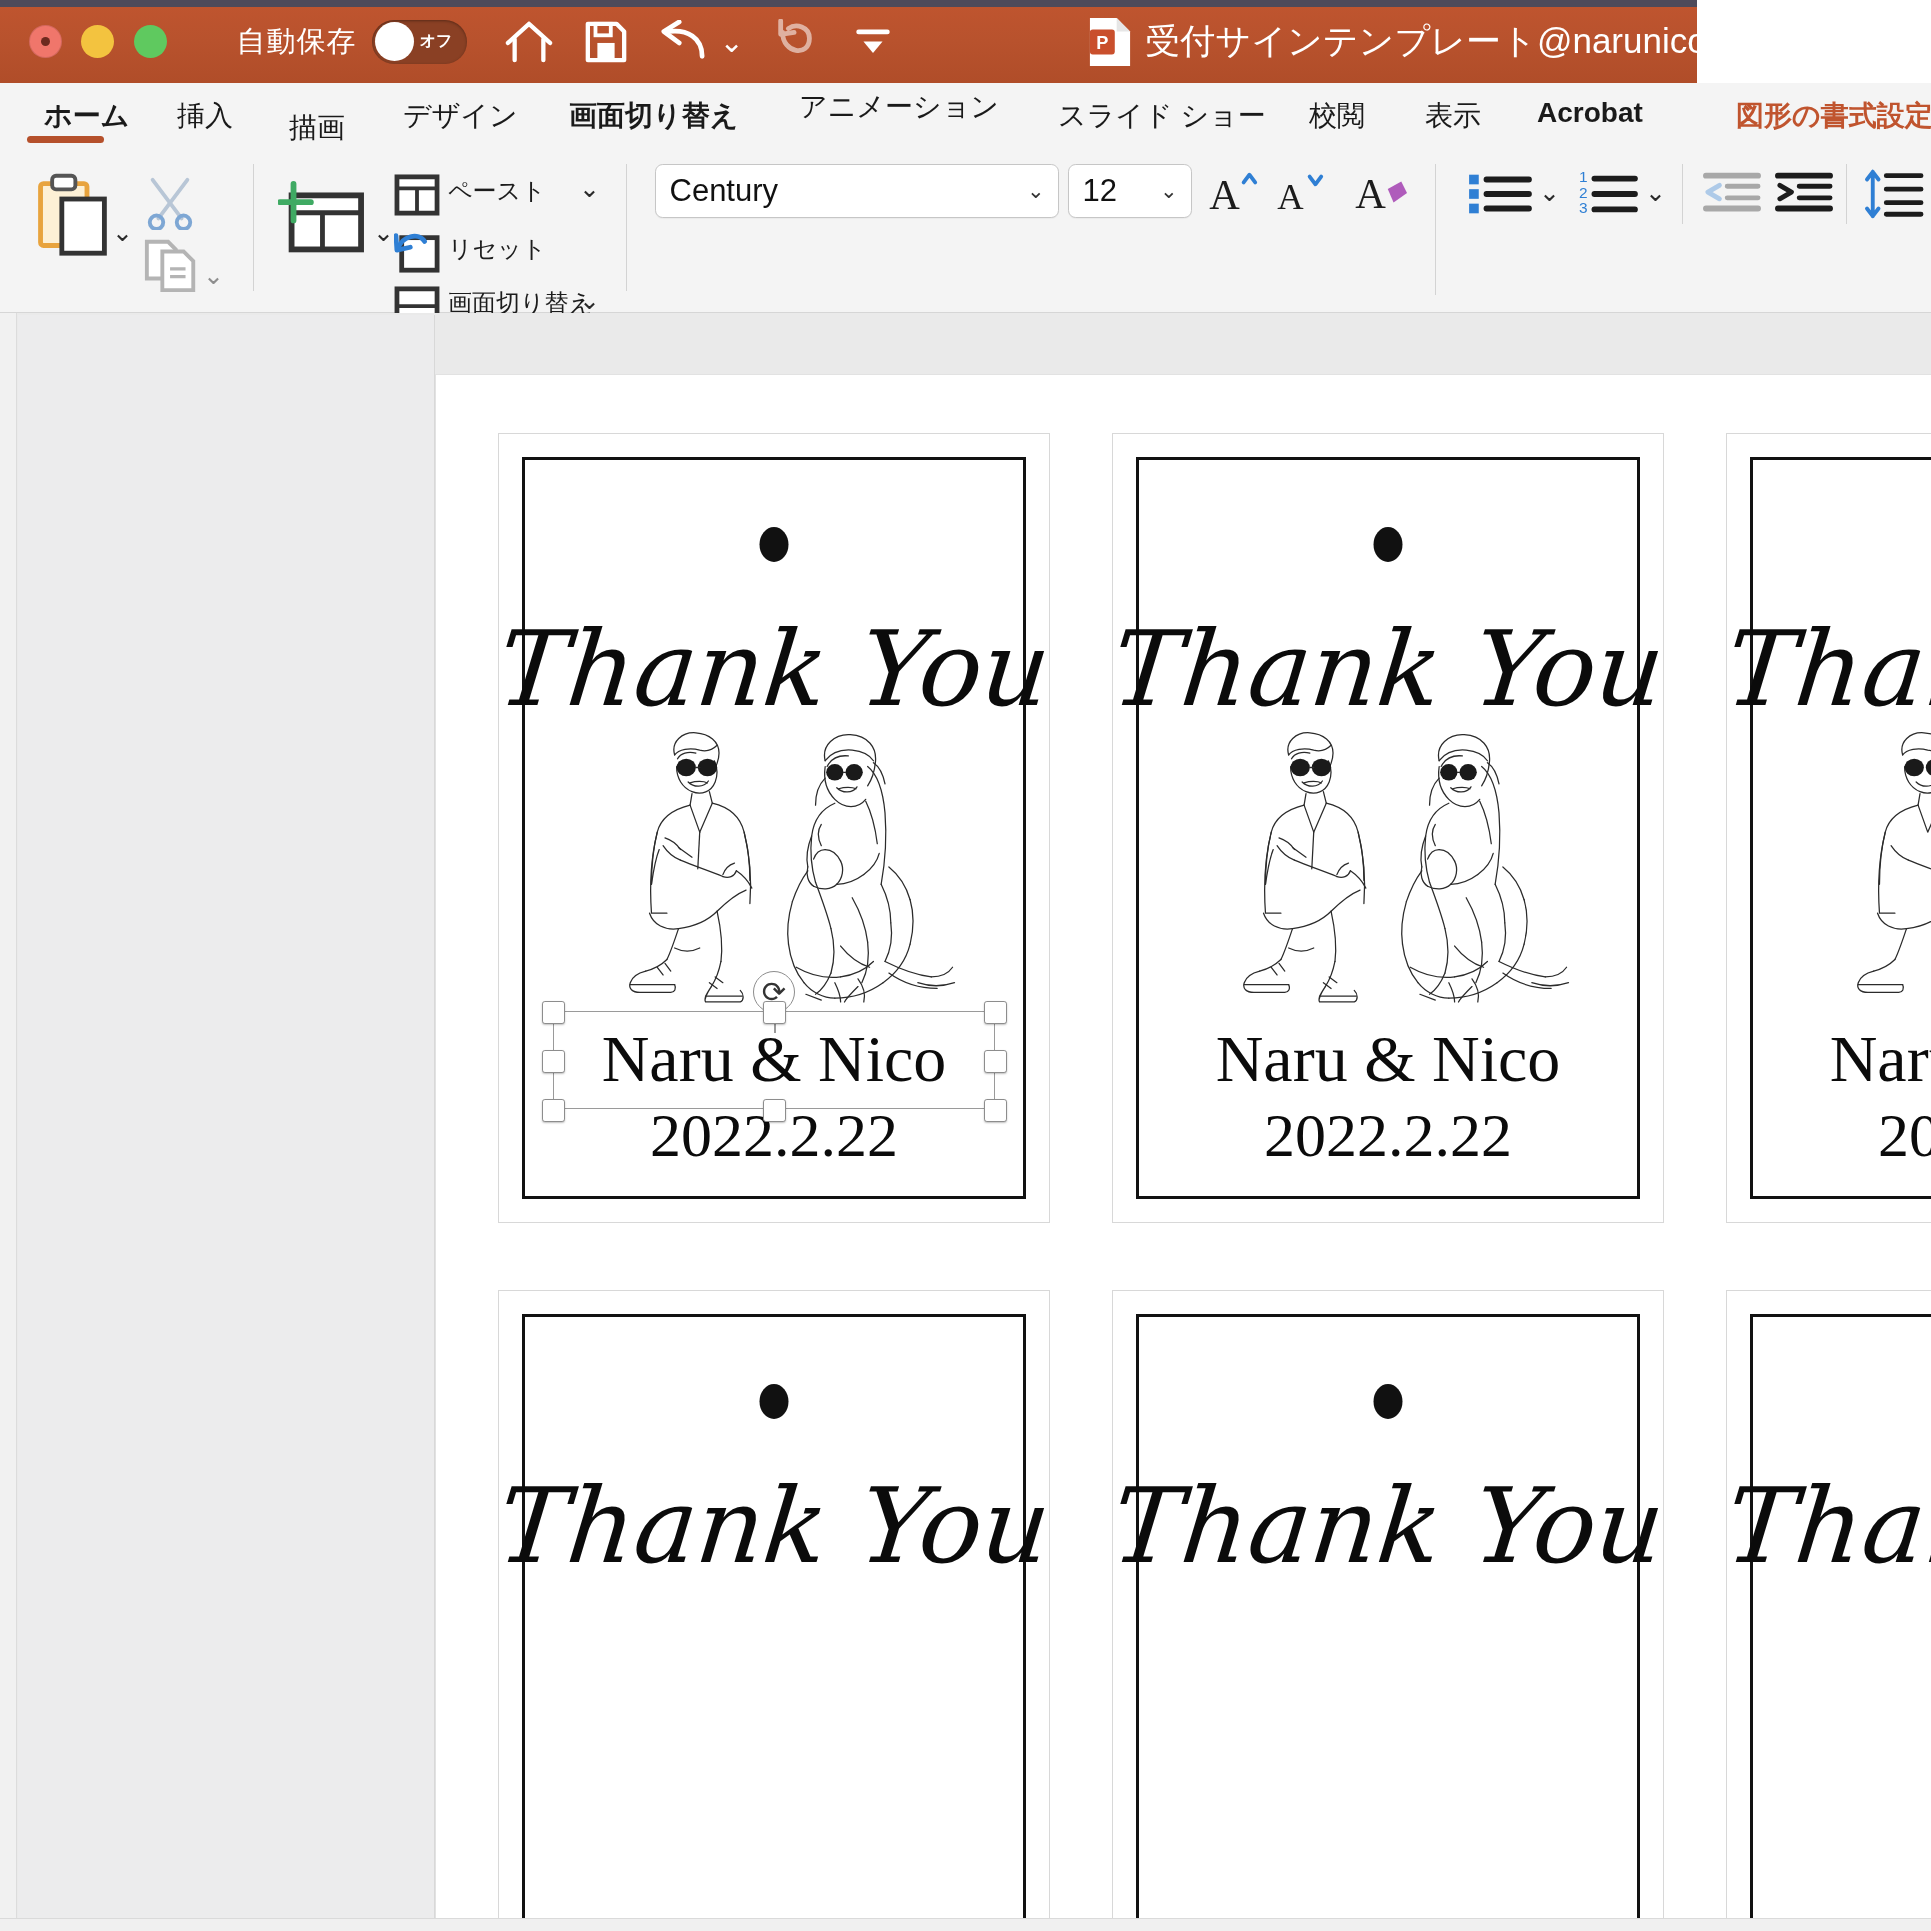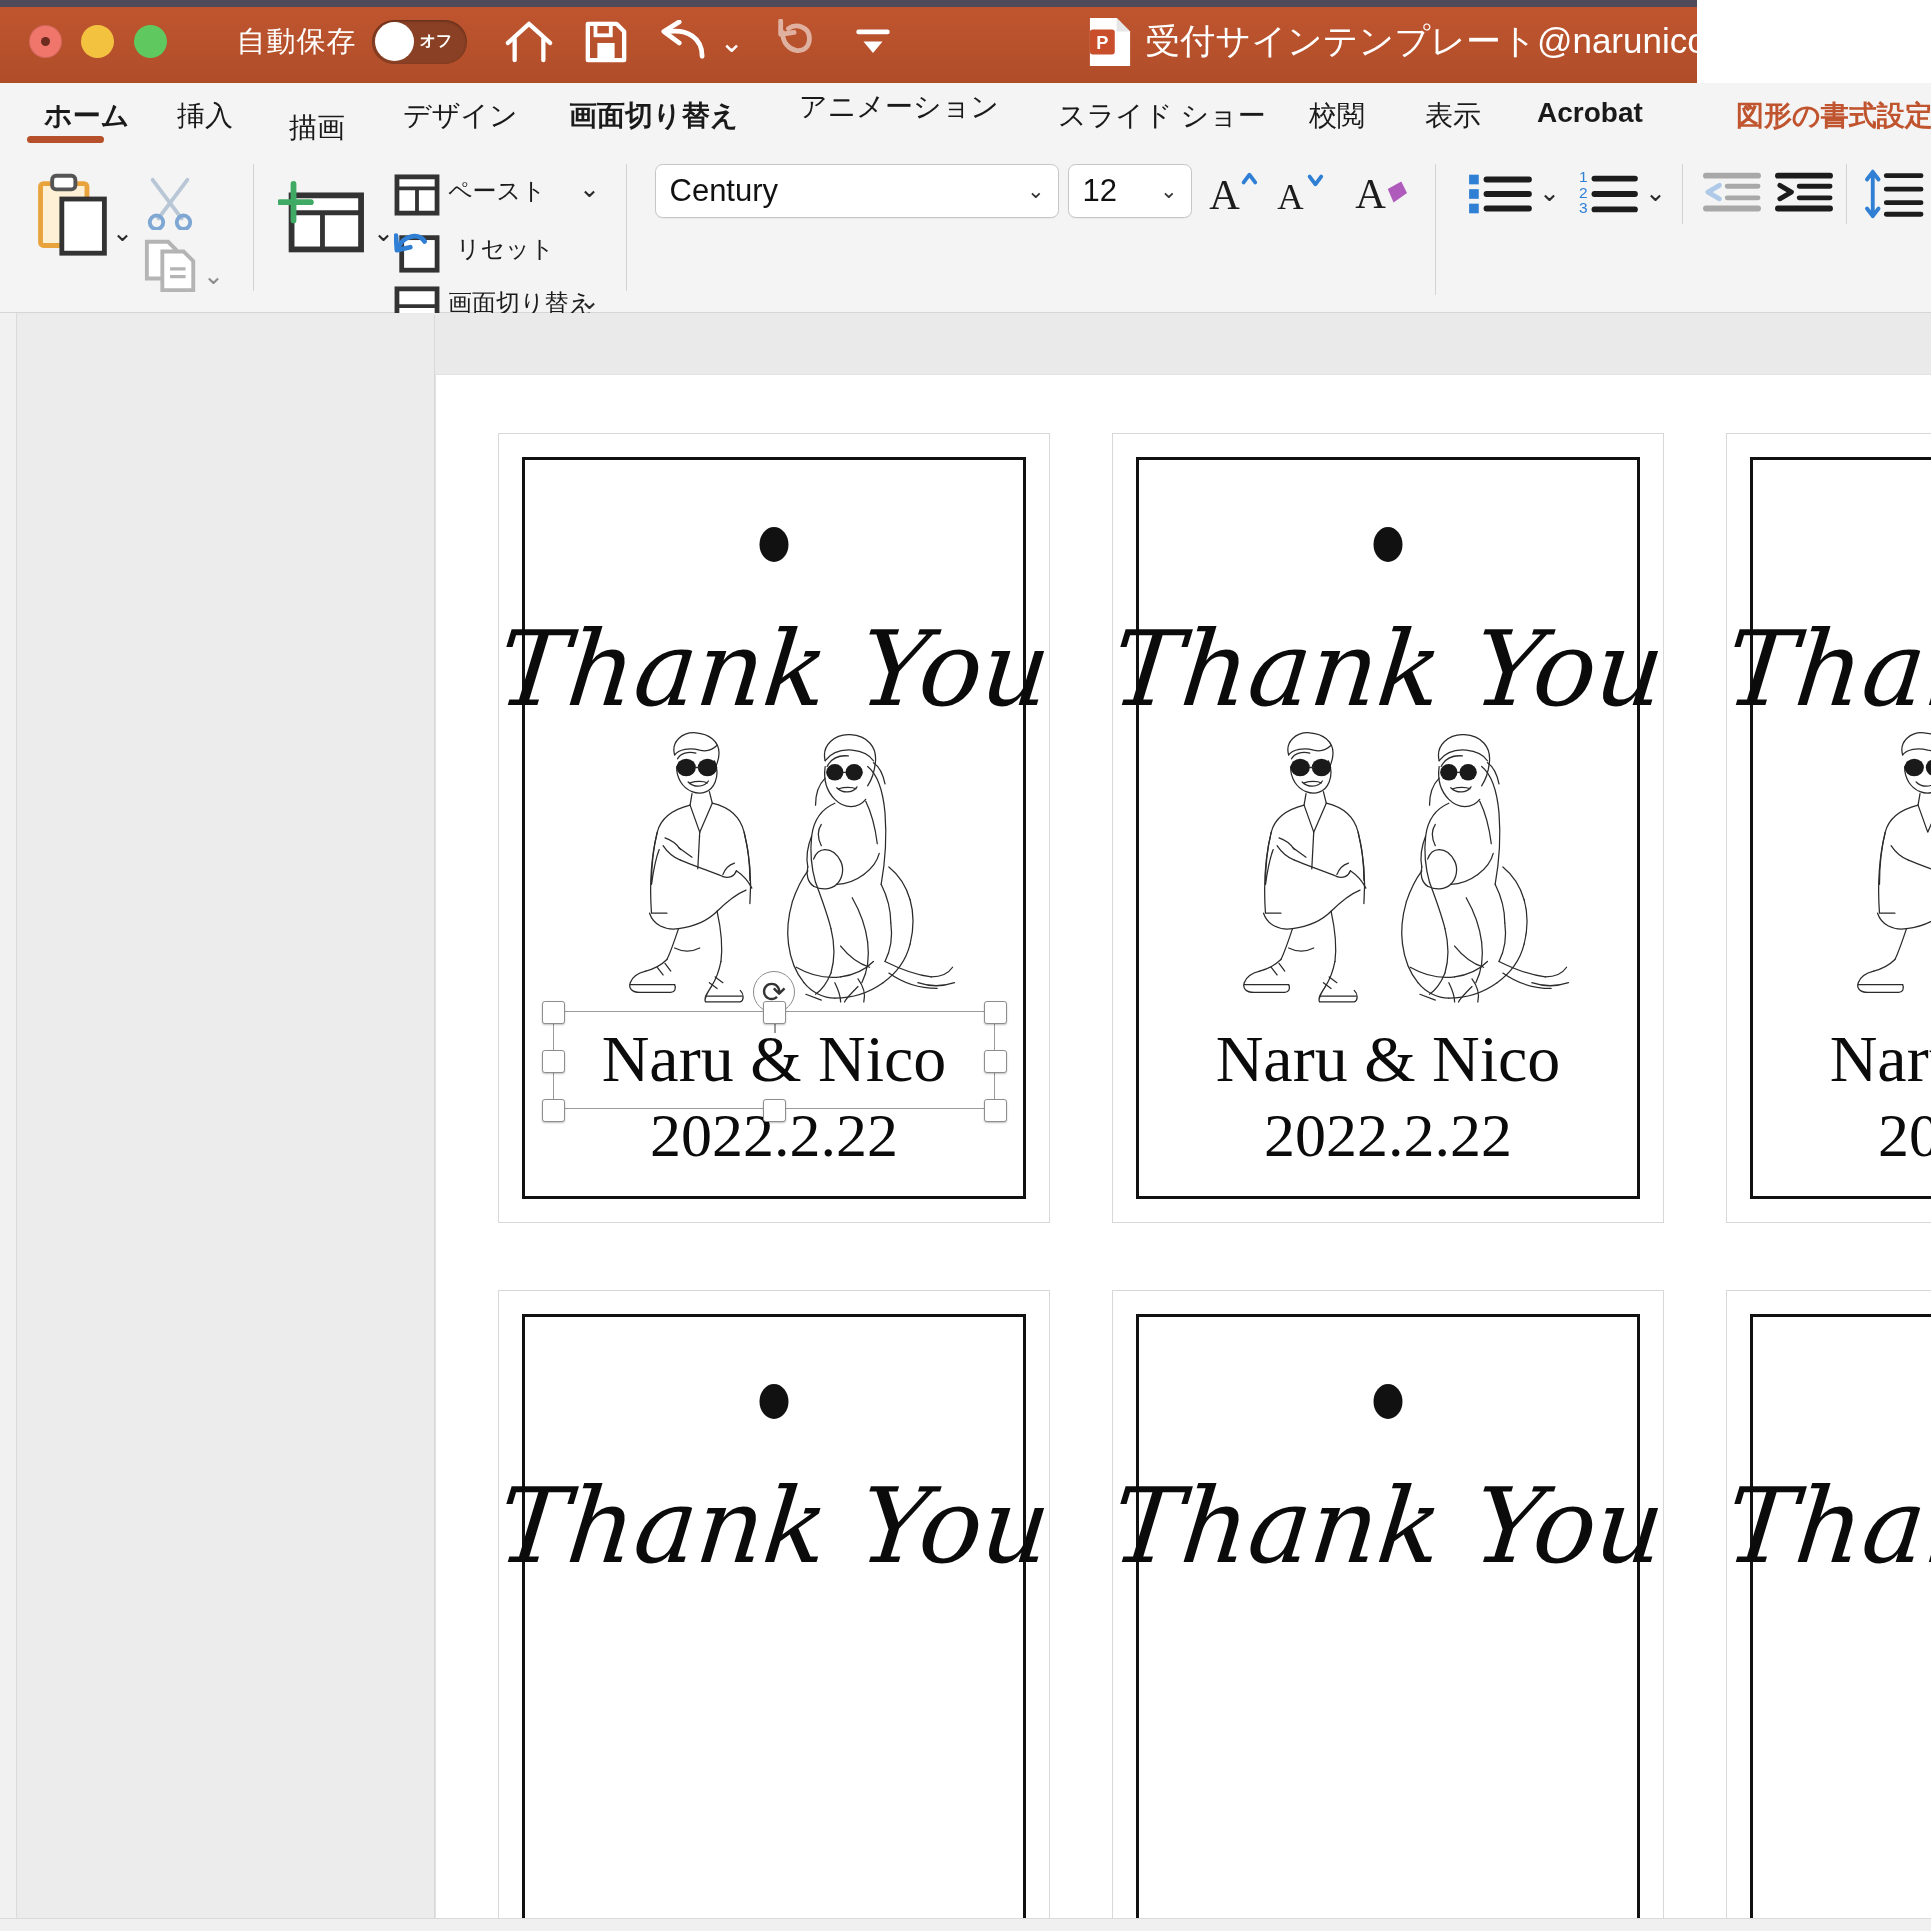--- a/index.html
+++ b/index.html
@@ -310,21 +310,21 @@
     <div class="lbl-small" style="left:448px; top:35px;">ペースト</div>
     <div class="chev" style="left:579px; top:31px;">⌄</div>
 
     <div class="icon-btn" style="left:394px; top:87px;">
       <svg width="46" height="44" viewBox="0 0 48 46">
         <rect x="8" y="8" width="37" height="34" fill="#fff" stroke="#333" stroke-width="5"></rect>
         <path d="M4 20 C8 6 26 2 32 12" fill="none" stroke="#2f7fd4" stroke-width="5" stroke-linecap="round"></path>
         <path d="M2 6 L3 21 L17 18" fill="none" stroke="#2f7fd4" stroke-width="5" stroke-linejoin="round" stroke-linecap="round"></path>
       </svg>
     </div>
-    <div class="lbl-small" style="left:448px; top:93px;margin-left:8px;">リセット</div>
+    <div class="lbl-small" style="left:448px; top:93px;">リセット</div>
 
     <div class="icon-btn" style="left:394px; top:143px;">
       <svg width="46" height="42" viewBox="0 0 48 44">
         <rect x="3" y="3" width="42" height="38" fill="#fff" stroke="#333" stroke-width="5"></rect>
         <path d="M3 21 H45" stroke="#333" stroke-width="4"></path>
       </svg>
     </div>
     <div class="lbl-small" style="left:448px; top:147px;">画面切り替え</div>
     <div class="chev" style="left:579px; top:143px;">⌄</div>
 

